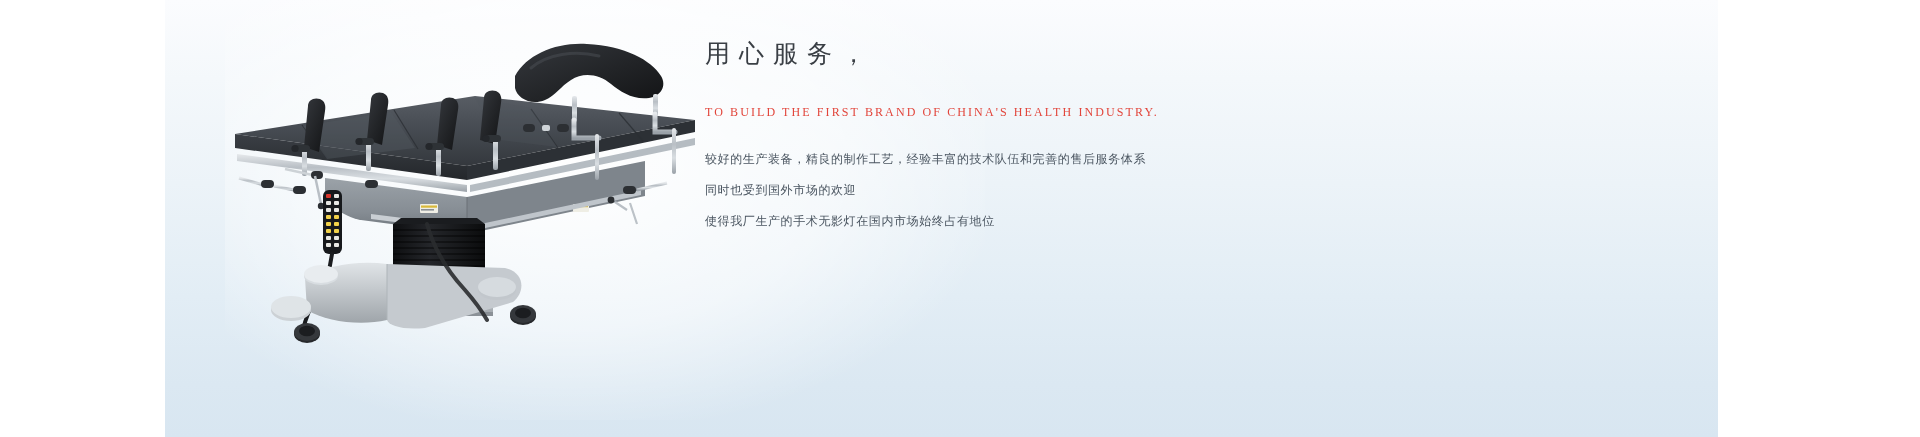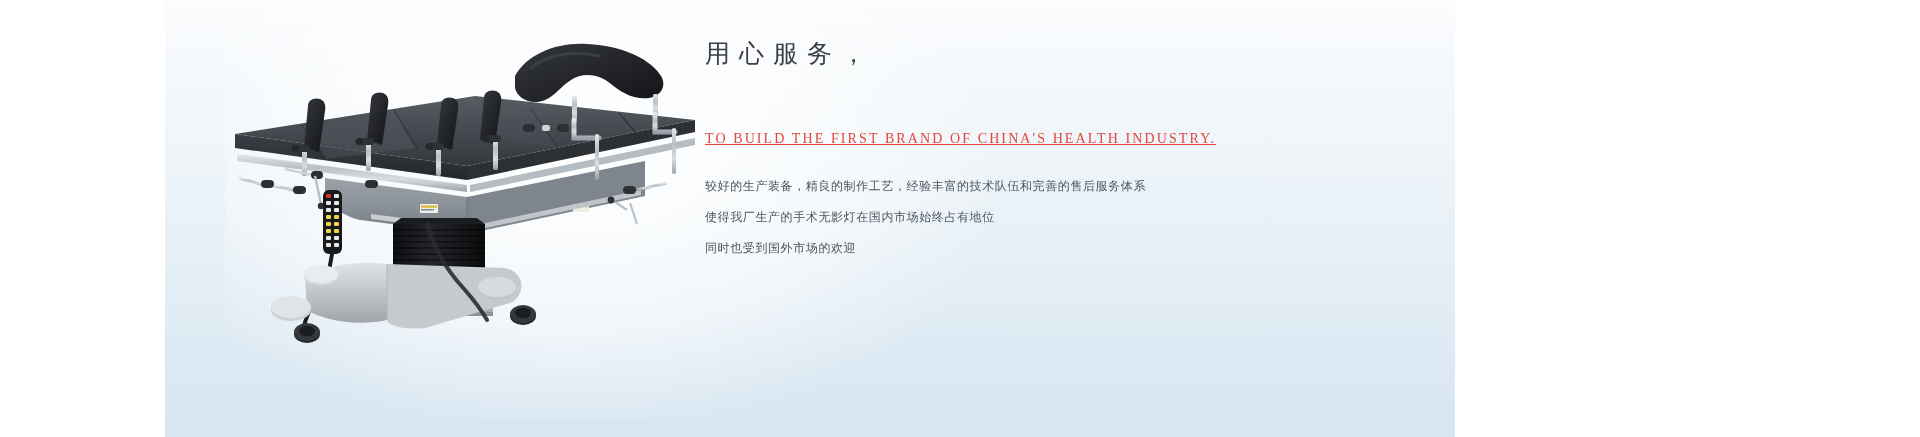--- a/index.html
+++ b/index.html
@@ -17,21 +17,21 @@
     width: 1920px;
     height: 437px;
     background: #ffffff;
   }
 
   
   .banner-panel {
     position: absolute;
     left: 165px;
     top: 0;
-    width: 1290px;
+    width: 1553px;
     height: 437px;
     background: linear-gradient(to bottom,
                 #fbfcfe 0%,
                 #f4f8fb 18%,
                 #ecf3f8 42%,
                 #e2edf5 68%,
                 #dbe8f2 88%,
                 #d8e6f1 100%);
     overflow: hidden;
   }
@@ -61,28 +61,27 @@
   .headline {
     font-size: 25px;
     line-height: 34px;
     color: #3a3f45;
     letter-spacing: 9px;
     font-weight: 400;
     white-space: nowrap;
   }
 
   .tagline {
-    margin-top: 59px;
+    margin-top: 32px;
     font-family: "Liberation Serif", "DejaVu Serif", serif;
-    font-size: 14px;
+    font-size: 12px;
     line-height: 20px;
     color: #e2453b;
     letter-spacing: 2.1px;
     white-space: nowrap;
-    text-decoration: underline;
   }
 
   .body-lines {
     margin-top: 22px;
   }
 
   .body-line {
     font-size: 12px;
     line-height: 31px;
     color: #4a5560;
@@ -366,20 +365,20 @@
     </div>
 
     <div class="text-block">
 
       <div class="headline">用心服务，</div>
 
       <div class="tagline">TO BUILD THE FIRST BRAND OF CHINA'S HEALTH INDUSTRY.</div>
 
       <div class="body-lines">
         <div class="body-line">较好的生产装备，精良的制作工艺，经验丰富的技术队伍和完善的售后服务体系</div>
+        <div class="body-line">同时也受到国外市场的欢迎</div>
         <div class="body-line">使得我厂生产的手术无影灯在国内市场始终占有地位</div>
-        <div class="body-line">同时也受到国外市场的欢迎</div>
       </div>
 
     </div>
 
   </div>
 </div>
 
 </body></html>

